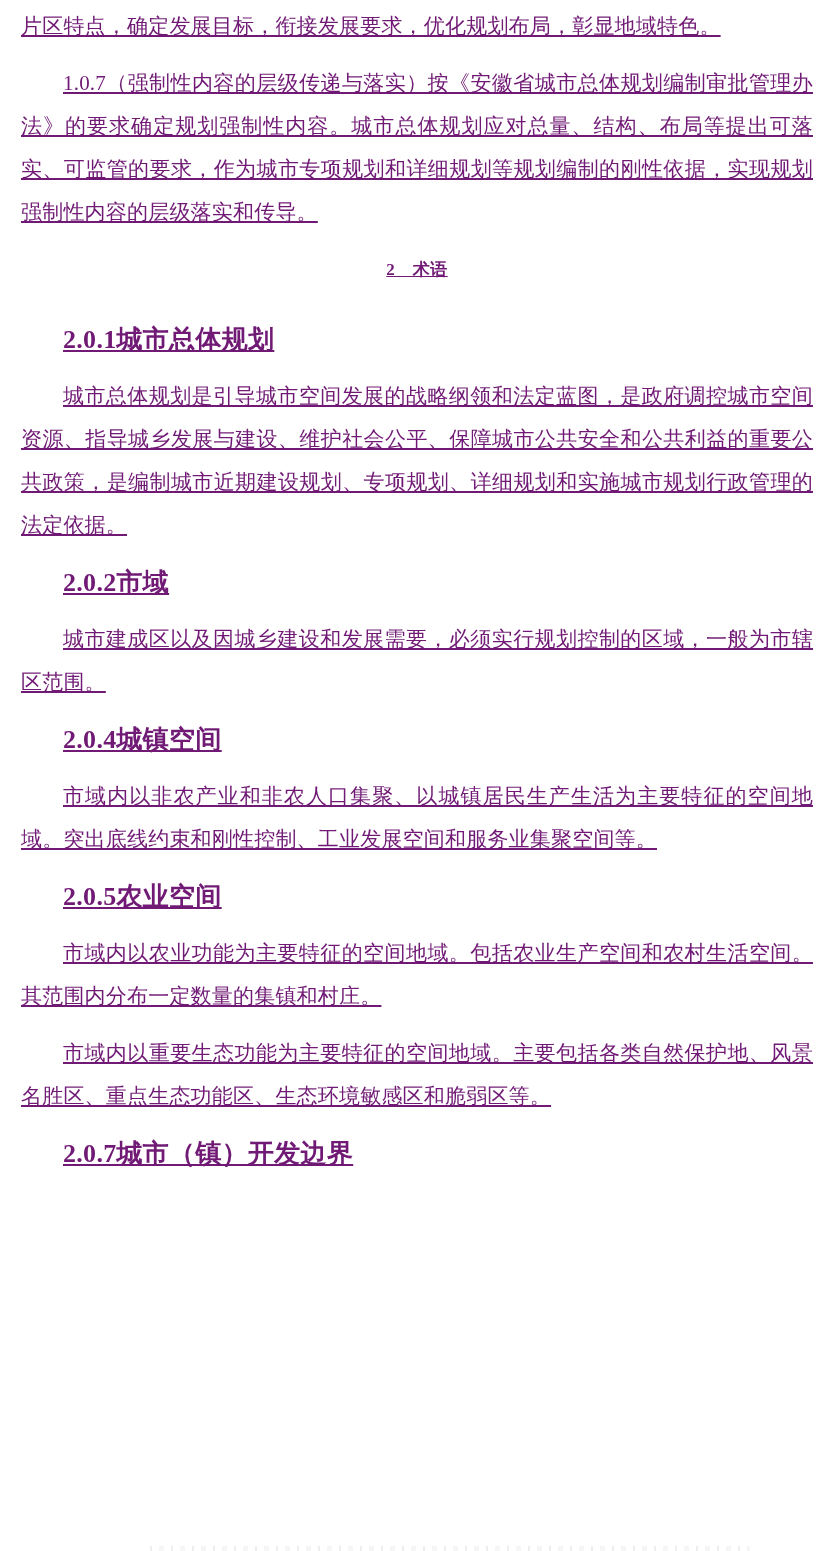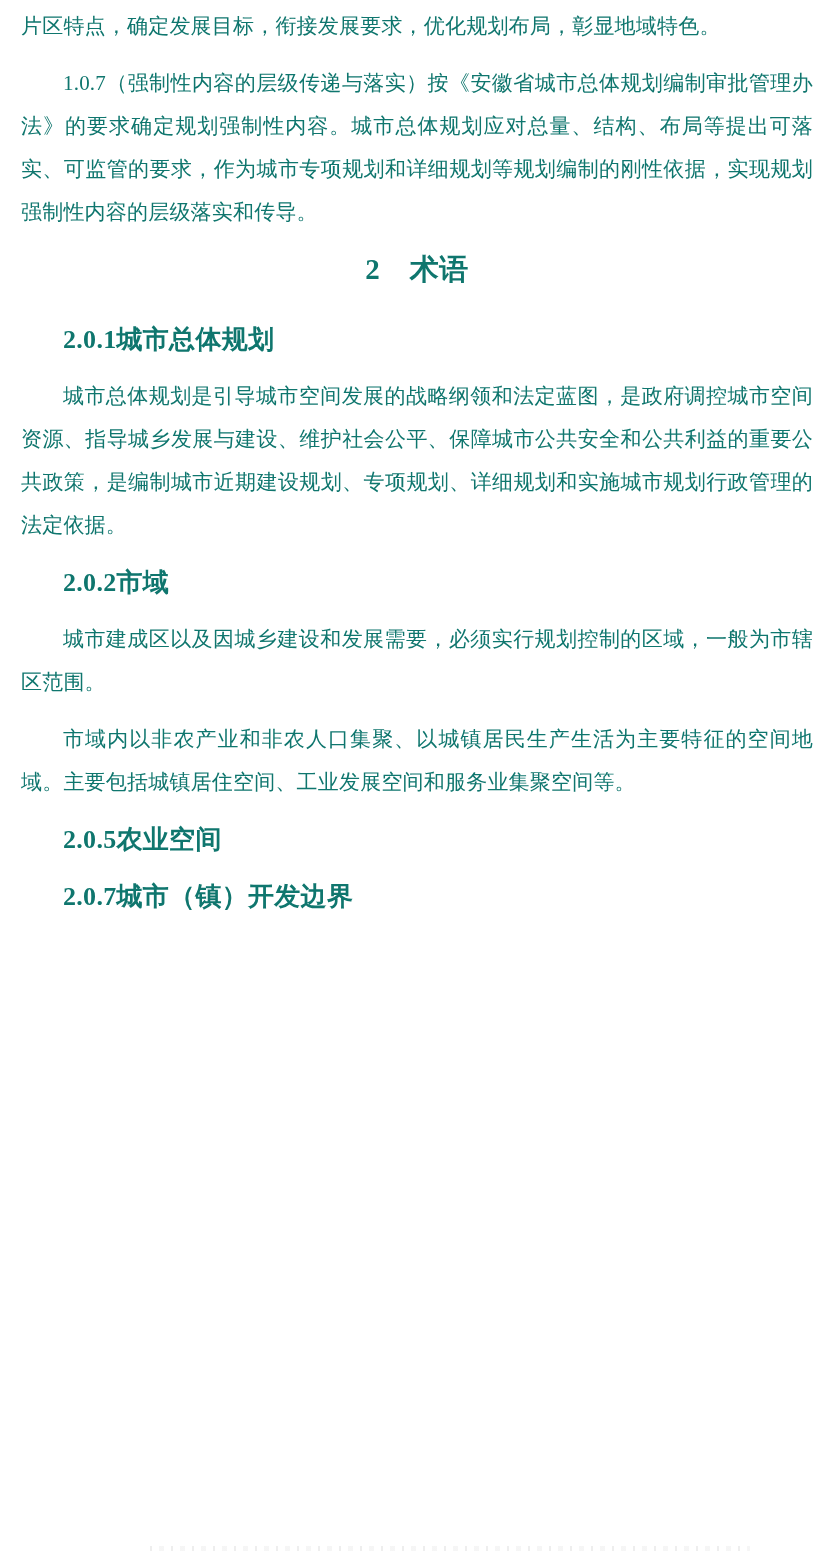--- a/index.html
+++ b/index.html
@@ -13,22 +13,23 @@
     overflow: hidden;
     font-family: "Liberation Serif", serif;
   }
   .page {
     position: relative;
     box-sizing: border-box;
     width: 834px;
     height: 1551px;
     padding: 5px 21px 0 21px;
     background: #ffffff;
-    color: #0f766e;
+    color: #701a75;
     overflow: hidden;
+    text-decoration: underline;
   }
   .para {
     margin: 0 0 14px 0;
     font-size: 21px;
     line-height: 43px;
     letter-spacing: 0.2px;
     text-align: justify;
     text-justify: inter-ideograph;
   }
   .para.indent {
@@ -37,21 +38,21 @@
   .section-heading {
     margin: 0 0 14px 0;
     font-size: 26px;
     line-height: 43px;
     font-weight: bold;
     letter-spacing: 0.3px;
     text-indent: 42px;
   }
   .chapter-heading {
     margin: 0 0 27px 0;
-    font-size: 29px;
+    font-size: 17px;
     line-height: 43px;
     font-weight: bold;
     text-align: center;
     letter-spacing: 0.5px;
     text-indent: 0;
   }
   
   .clipped-next-line {
     position: absolute;
     left: 150px;
@@ -77,18 +78,21 @@
 
 <main class="page">
   <div id="doc-blocks">
       <p class="para">片区特点，确定发展目标，衔接发展要求，优化规划布局，彰显地域特色。</p>
       <p class="para indent">1.0.7（强制性内容的层级传递与落实）按《安徽省城市总体规划编制审批管理办法》的要求确定规划强制性内容。城市总体规划应对总量、结构、布局等提出可落实、可监管的要求，作为城市专项规划和详细规划等规划编制的刚性依据，实现规划强制性内容的层级落实和传导。</p>
       <h2 class="chapter-heading">2　术语</h2>
       <h3 class="section-heading">2.0.1城市总体规划</h3>
       <p class="para indent">城市总体规划是引导城市空间发展的战略纲领和法定蓝图，是政府调控城市空间资源、指导城乡发展与建设、维护社会公平、保障城市公共安全和公共利益的重要公共政策，是编制城市近期建设规划、专项规划、详细规划和实施城市规划行政管理的法定依据。</p>
       <h3 class="section-heading">2.0.2市域</h3>
       <p class="para indent">城市建成区以及因城乡建设和发展需要，必须实行规划控制的区域，一般为市辖区范围。</p>
-      <p class="para indent">市域内以非农产业和非农人口集聚、以城镇居民生产生活为主要特征的空间地域。主要包括城镇居住空间、工业发展空间和服务业集聚空间等。</p>
+      <h3 class="section-heading">2.0.4城镇空间</h3>
+      <p class="para indent">市域内以非农产业和非农人口集聚、以城镇居民生产生活为主要特征的空间地域。突出底线约束和刚性控制、工业发展空间和服务业集聚空间等。</p>
       <h3 class="section-heading">2.0.5农业空间</h3>
+      <p class="para indent">市域内以农业功能为主要特征的空间地域。包括农业生产空间和农村生活空间。其范围内分布一定数量的集镇和村庄。</p>
+      <p class="para indent">市域内以重要生态功能为主要特征的空间地域。主要包括各类自然保护地、风景名胜区、重点生态功能区、生态环境敏感区和脆弱区等。</p>
       <h3 class="section-heading">2.0.7城市（镇）开发边界</h3>
     </div>
   <div class="clipped-next-line"></div>
 </main>
 
 </body></html>

